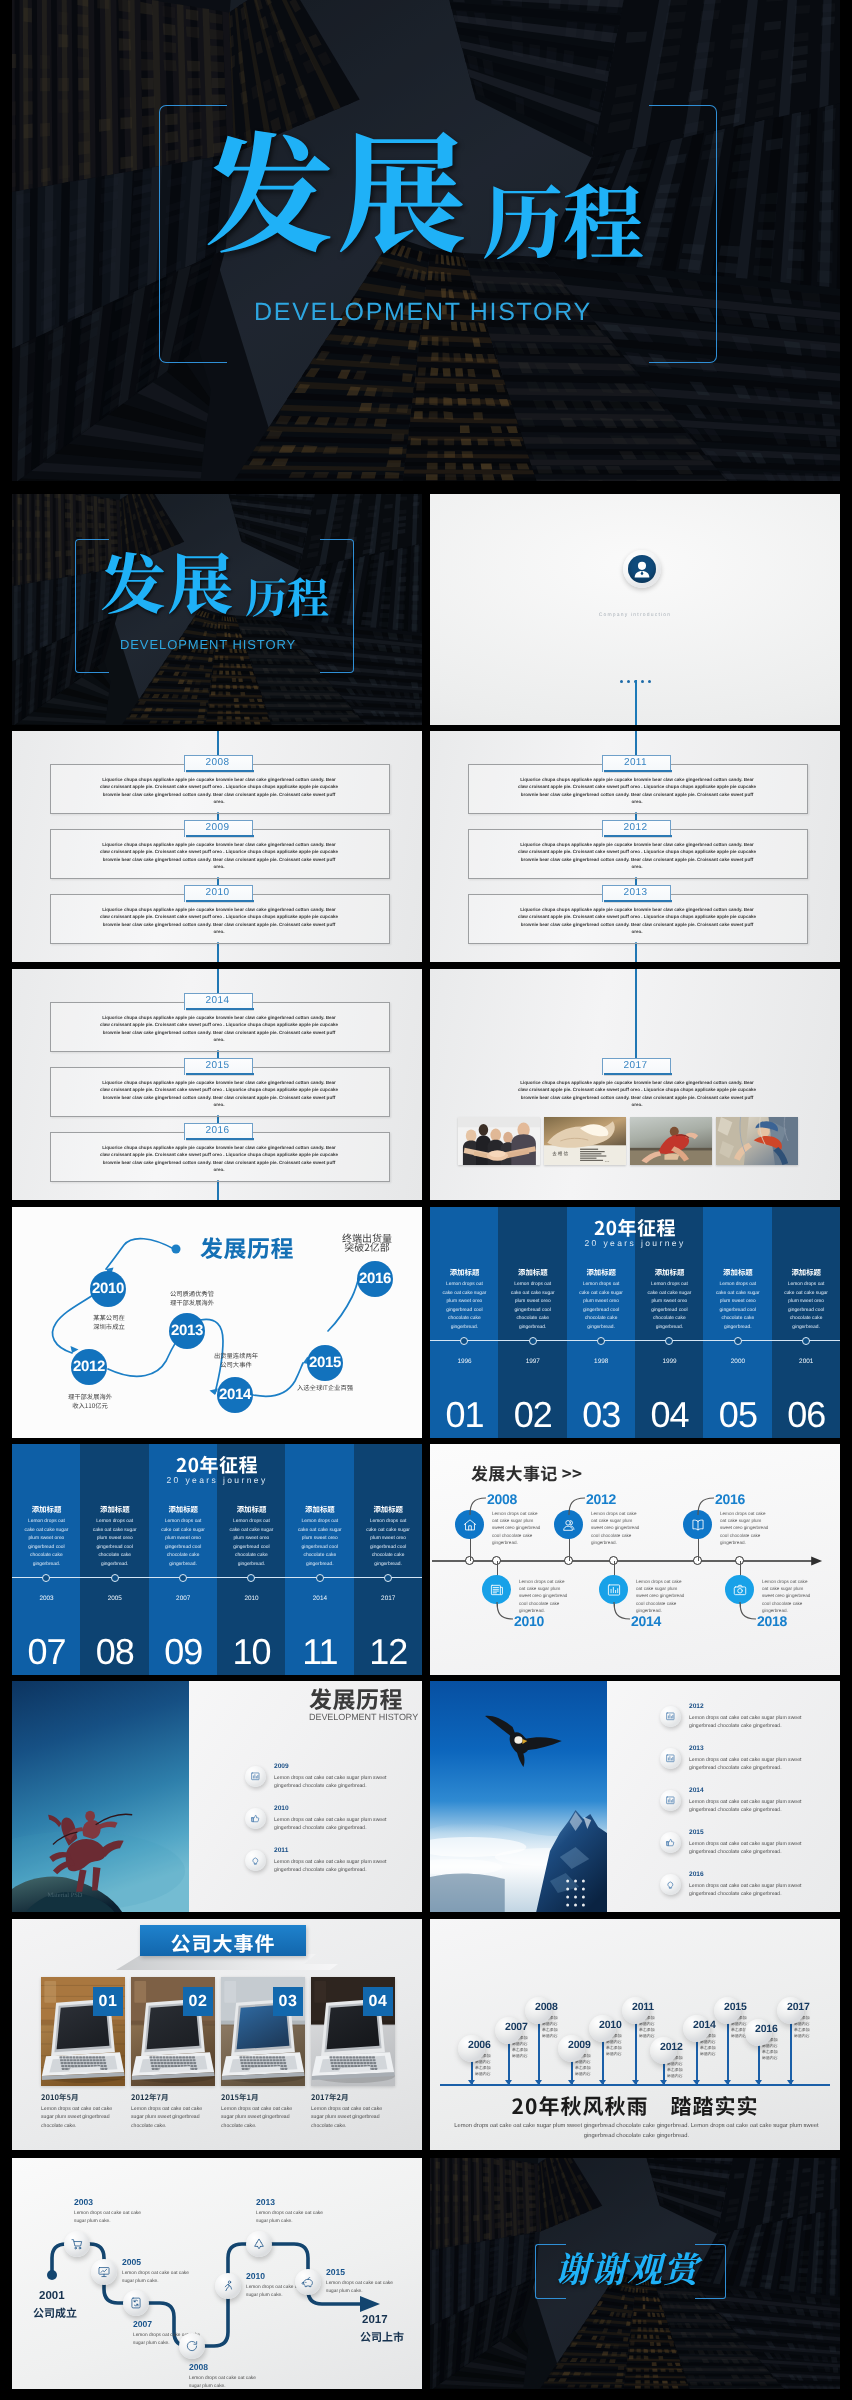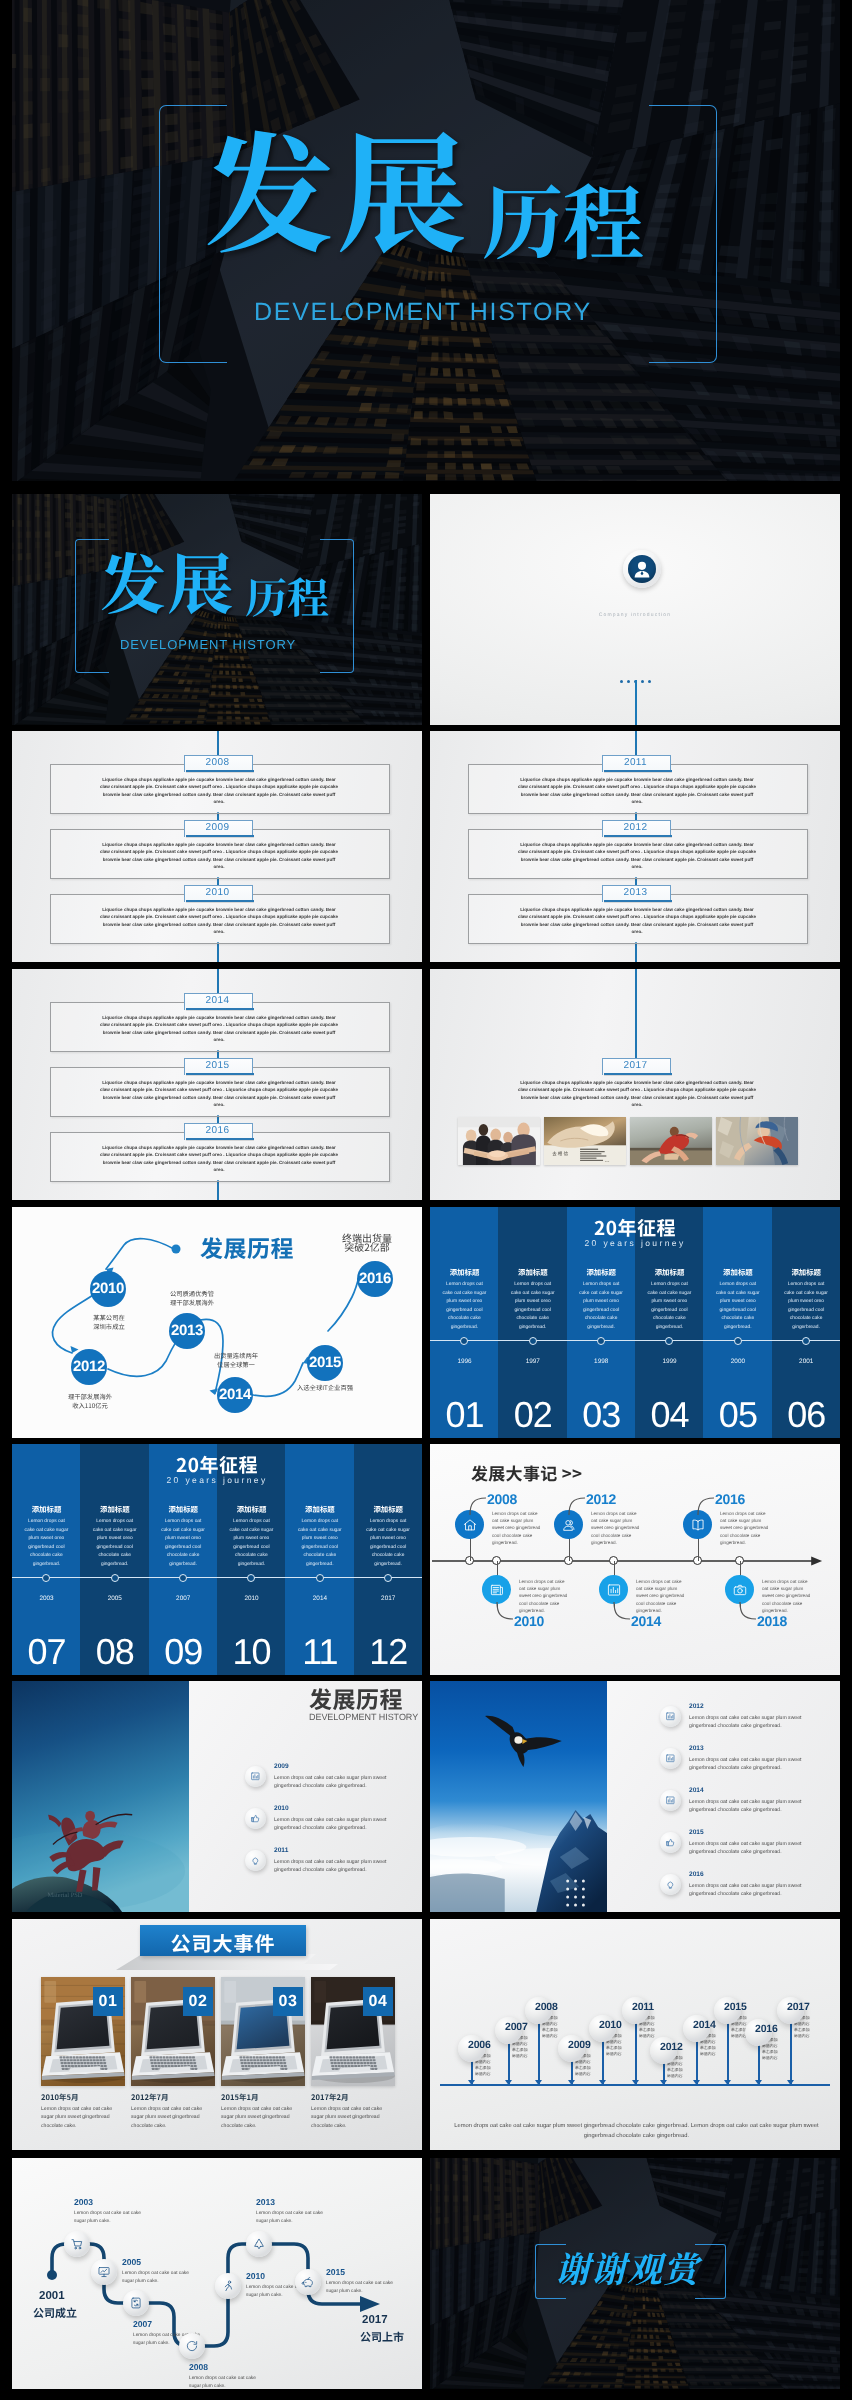--- a/index.html
+++ b/index.html
@@ -344,21 +344,21 @@
 <div class="abs ctr" style="left:289px;top:147px;width:48px;font-size:15px;color:#fff;font-weight:700;letter-spacing:-.3px">2015</div>
 <div class="abs" style="left:345px;top:54px;width:36px;height:36px;border-radius:50%;background:#1272bd"></div>
 <div class="abs ctr" style="left:339px;top:63px;width:48px;font-size:15px;color:#fff;font-weight:700;letter-spacing:-.3px">2016</div>
 <div class="cn abs ctr" style="left:47px;top:106px;width:100px;font-size:6.3px;line-height:9.4px;color:#3f3f3f;white-space:pre-line">某某公司在
 深圳市成立</div>
 <div class="cn abs ctr" style="left:28px;top:185px;width:100px;font-size:6.3px;line-height:9.4px;color:#3f3f3f;white-space:pre-line">理干部发展海外
 收入110亿元</div>
 <div class="cn abs ctr" style="left:130px;top:82px;width:100px;font-size:6.3px;line-height:9.4px;color:#3f3f3f;white-space:pre-line">公司质通优秀管
 理干部发展海外</div>
 <div class="cn abs ctr" style="left:174px;top:144px;width:100px;font-size:6.3px;line-height:9.4px;color:#3f3f3f;white-space:pre-line">出货量连续两年
-位居全球第一</div>
+公司大事件</div>
 <div class="cn abs ctr" style="left:263px;top:176px;width:100px;font-size:6.3px;line-height:9.4px;color:#3f3f3f;white-space:pre-line">入选全球IT企业百强</div>
 <div class="cn abs ctr" style="left:305px;top:26px;width:100px;font-size:10px;line-height:9.4px;color:#3f3f3f;white-space:pre-line">终端出货量
 突破2亿部</div>
 </div>
 <div class="slide r" style="top:1207px;background:#0d64ad">
 <div class="abs" style="left:0.0px;top:0;width:69px;height:231px;background:#0e5fa6"></div>
 <div class="abs" style="left:68.3px;top:0;width:69px;height:231px;background:#0d4372"></div>
 <div class="abs" style="left:136.7px;top:0;width:69px;height:231px;background:#0e5fa6"></div>
 <div class="abs" style="left:205.0px;top:0;width:69px;height:231px;background:#0d4372"></div>
 <div class="abs" style="left:273.4px;top:0;width:69px;height:231px;background:#0e5fa6"></div>
@@ -1207,20 +1207,21 @@
 <div class="abs" style="left:325px;top:104px;font-size:10.5px;color:#15395f;font-weight:700;letter-spacing:-.2px">2016</div>
 <div class="abs" style="left:360px;top:88px;width:1.6px;height:77px;background:#1a5fa8"></div>
 <div class="abs" style="left:357px;top:161px;width:7px;height:5px;background:#1a5fa8;clip-path:polygon(50% 100%,0 0,100% 0)"></div>
 <div class="abs" style="left:364px;top:96px;width:24px;font-size:3.9px;line-height:6.1px;color:#474747;white-space:pre-line">单击添加
 标题内容
 单击添加
 标题内容</div>
 <div class="abs" style="left:347px;top:78px;width:27px;height:27px;border-radius:50%;background:radial-gradient(70% 70% at 33% 26%,#ffffff,#eceded 60%,#d9dbde);box-shadow:1px 3px 6px rgba(0,0,0,.20)"></div>
 <div class="abs" style="left:357px;top:82px;font-size:10.5px;color:#15395f;font-weight:700;letter-spacing:-.2px">2017</div>
 <div class="abs" style="left:10px;top:165px;width:390px;height:2.2px;background:#1a5fa8"></div>
+<div class="cnb abs ctr" style="left:0;right:0;top:172px;font-size:21px;color:#1b1b1b;letter-spacing:1px">20年秋风秋雨　踏踏实实</div>
 <div class="abs ctr" style="left:14px;top:202px;width:385px;font-size:5.8px;line-height:10px;color:#4b4b4b">Lemon drops oat cake oat cake sugar plum sweet gingerbread chocolate cake gingerbread. Lemon drops oat cake oat cake sugar plum sweet gingerbread chocolate cake gingerbread.</div>
 </div>
 <div class="slide l" style="top:2158px;background:linear-gradient(160deg,#fafafa,#eff0f0 60%,#e4e5e6)">
 <svg class="abs" style="left:0;top:0;width:410px;height:231px" viewBox="0 0 410 231">
       <path d="M40 117 V100 Q40 86 54 86 H78 Q92 86 92 100 V131 Q92 145 106 145 H148 Q162 145 162 159 V174 Q162 188 176 188 H202 Q216 188 216 174 V100 Q216 86 230 86 H282 Q296 86 296 100 V132 Q296 146 310 146 H352" fill="none" stroke="#13456f" stroke-width="3.6" stroke-linecap="butt"></path>
       <path d="M348 138 L368 146 L348 154 Z" fill="#13456f"></path>
       <circle cx="40" cy="117" r="5" fill="#13456f"></circle>
     </svg>
 <div class="abs" style="left:52px;top:73px;width:26px;height:26px;border-radius:50%;background:radial-gradient(70% 70% at 32% 26%,#fff,#f0f1f2 60%,#dcdee0);box-shadow:1px 3px 5px rgba(0,0,0,.20);padding:6px;box-sizing:border-box">
       <svg viewBox="0 0 24 24" fill="none" stroke="#1a5287" stroke-width="1.3" stroke-linecap="round" stroke-linejoin="round" style="width:100%;height:100%;display:block">

